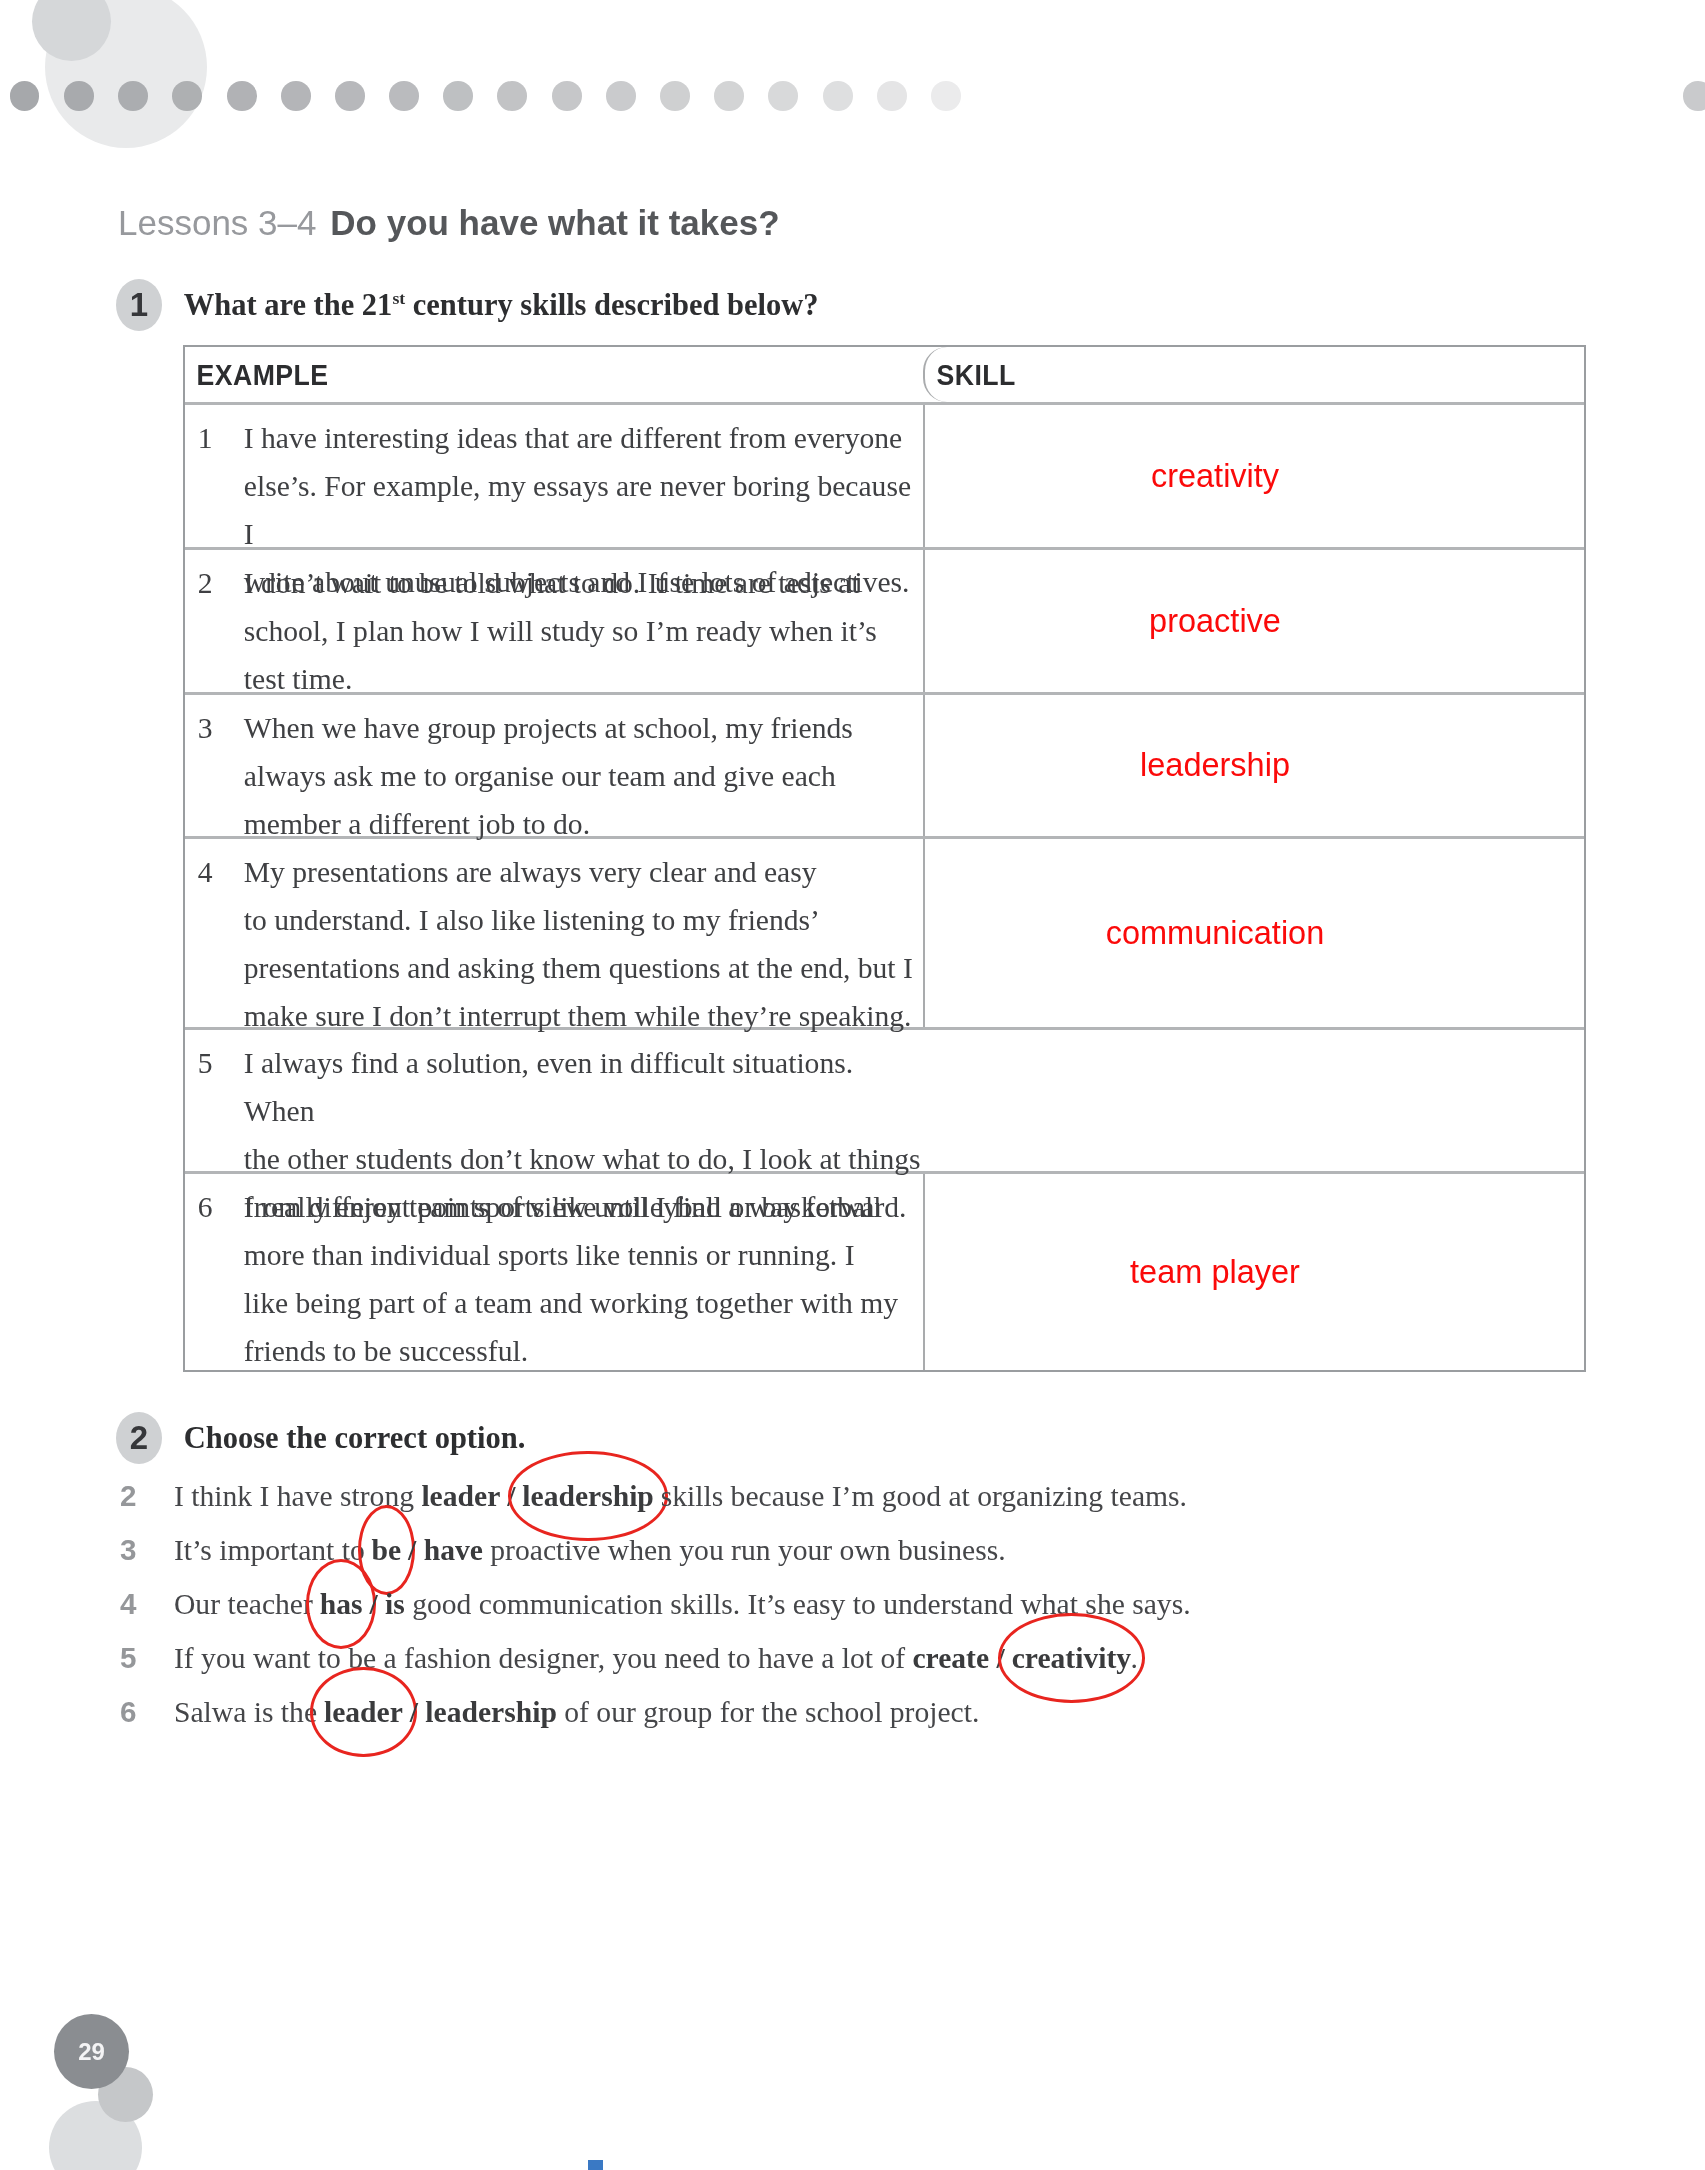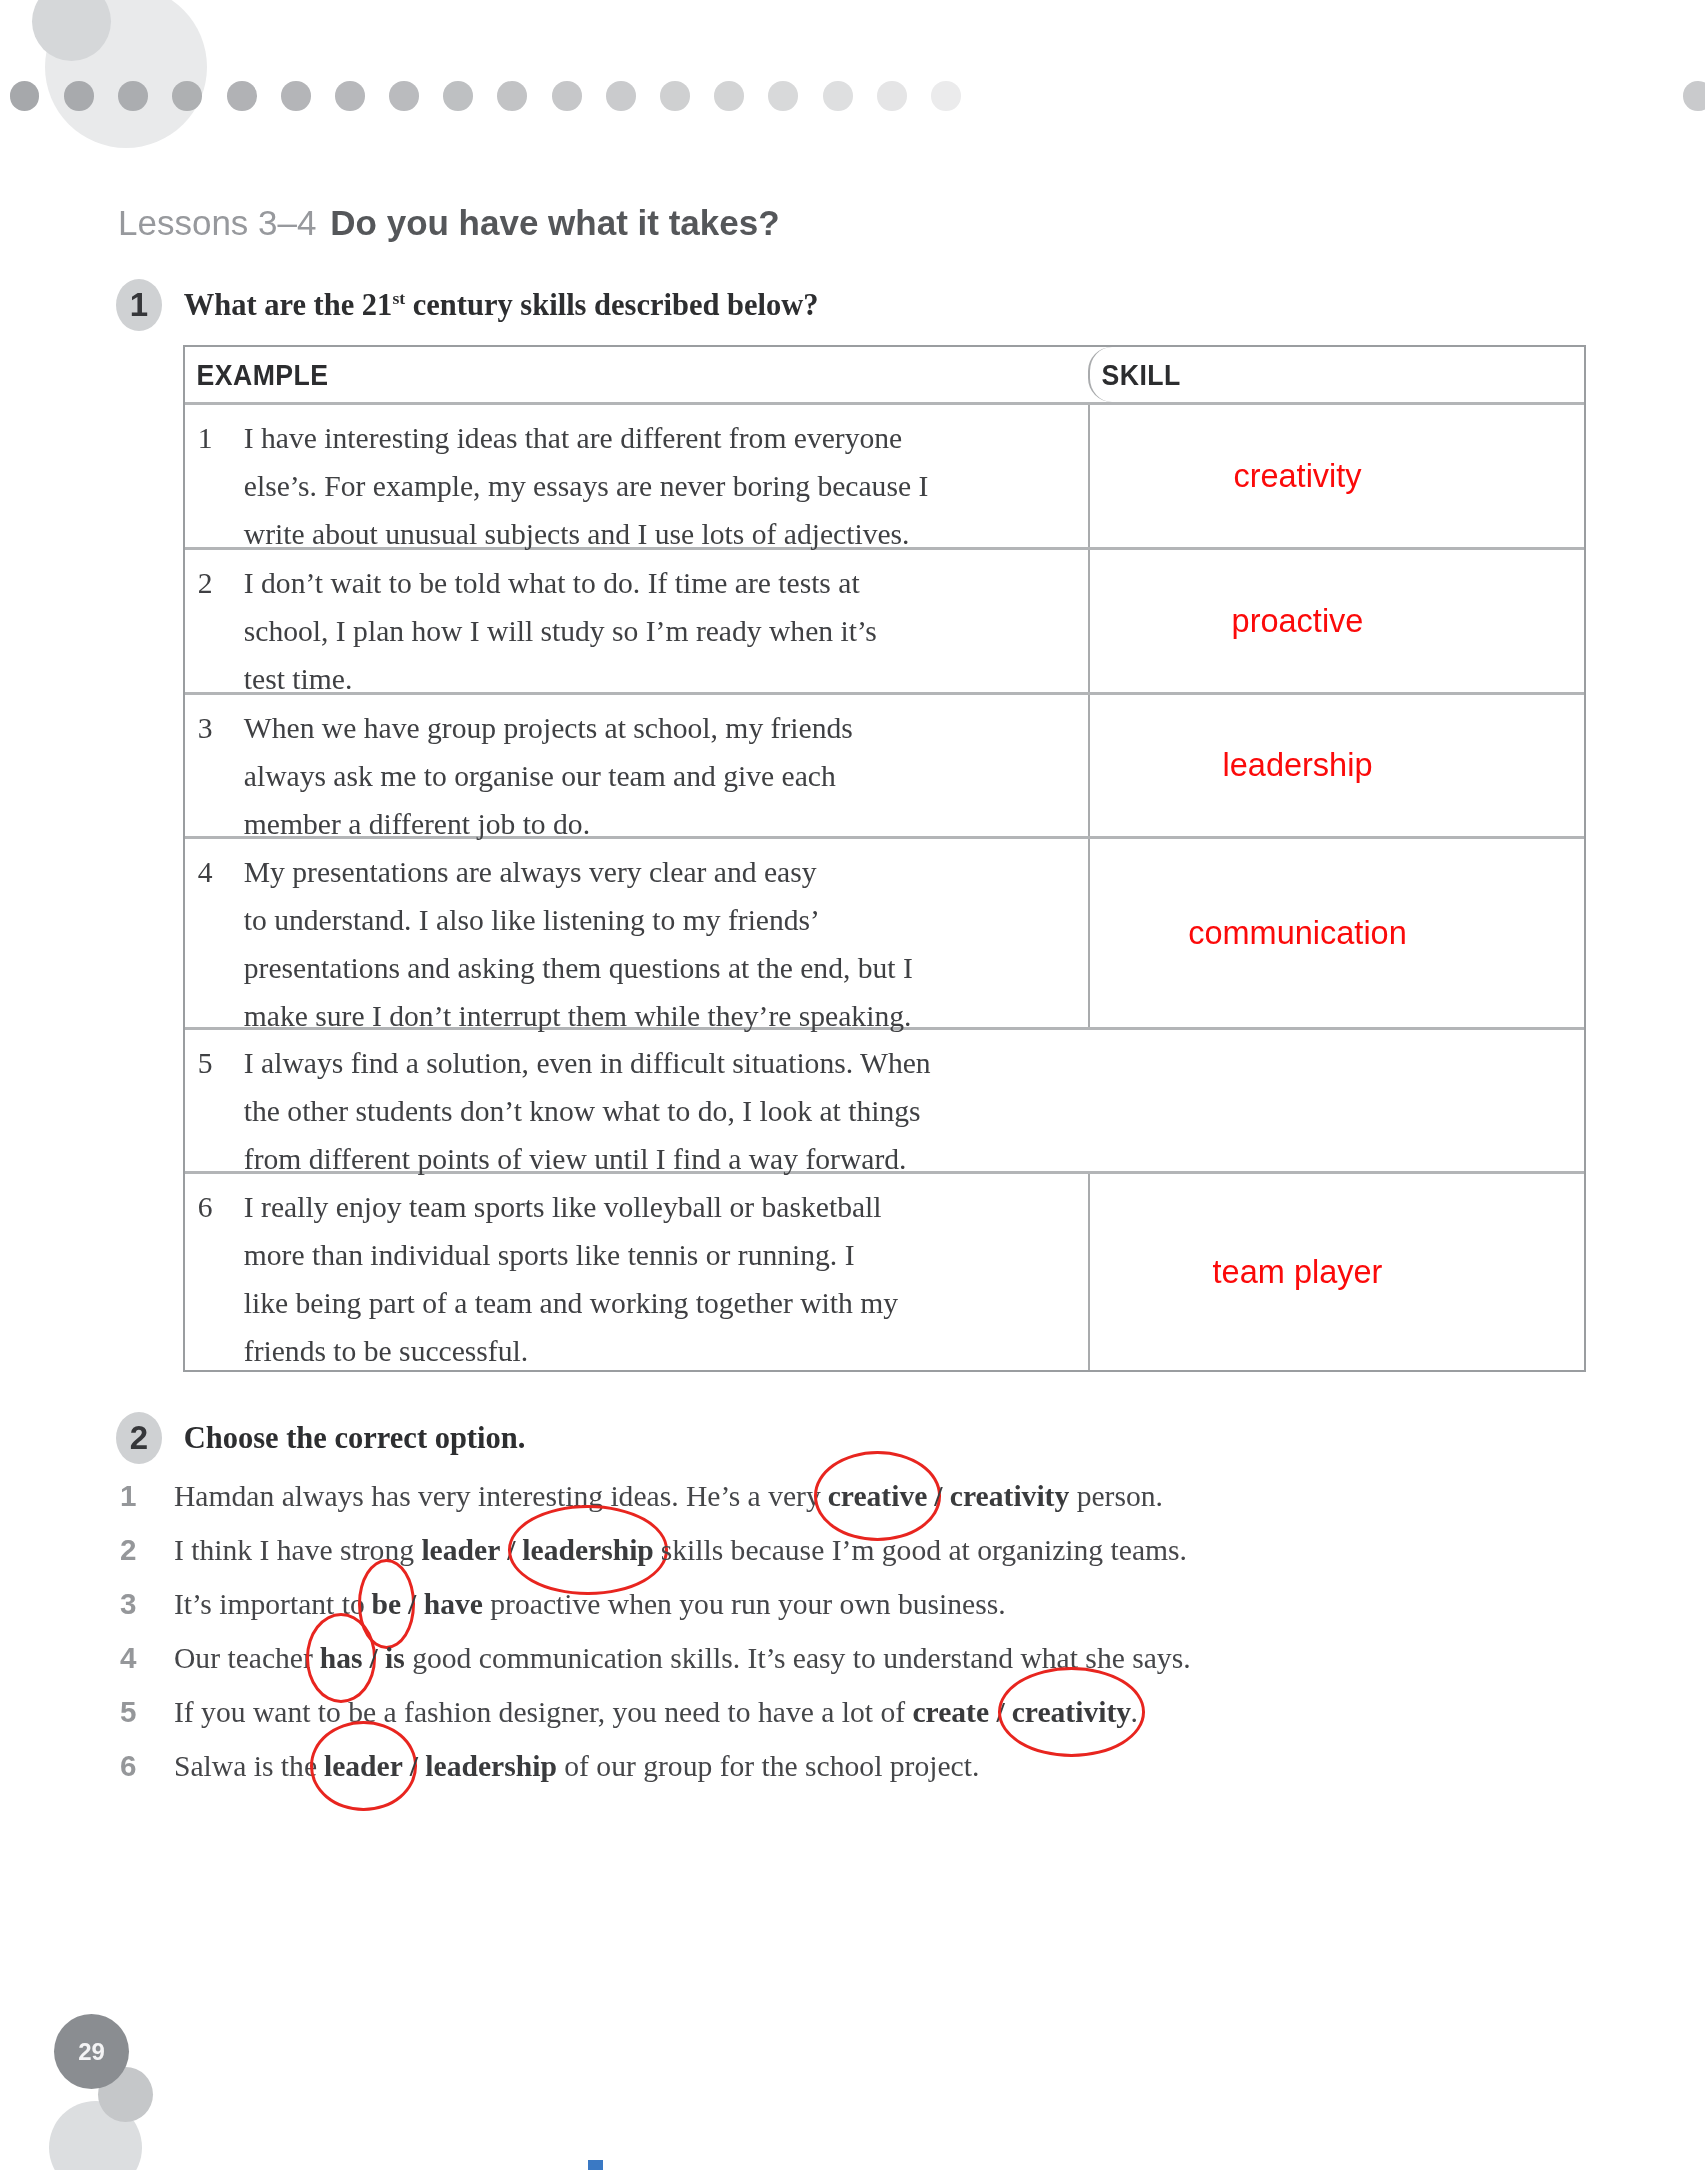--- a/index.html
+++ b/index.html
@@ -31,21 +31,21 @@
     font-family:"Liberation Sans", sans-serif; font-weight:700; font-size:33px; color:#36373a;
   }
   .ex-title { font-size:30.5px; font-weight:700; color:#2d2e30; white-space:nowrap; }
   .ex-title sup { font-size:17.7px; vertical-align:super; line-height:0; }
 
   
   .skills-table { left:183px; top:345px; width:1403px; border:2px solid #9a9da0; background:#fff; }
   .trow { display:flex; border-top:3px solid #b3b5b7; }
   .trow.thead { border-top:none; height:55px; }
   .rh1{height:145px;} .rh2{height:145px;} .rh3{height:144px;} .rh4{height:191px;} .rh5{height:144px;} .rh6{height:199px;}
-  .cell-example { width:903px; flex:none; }
+  .cell-example { width:738px; flex:none; }
   .cell-skill   { flex:1; border-left:2px solid #a9abad; display:flex; align-items:center; justify-content:center; padding-right:79px; }
   .thead .cell-example, .thead .cell-skill { display:flex; align-items:center; }
   .th-label {
     font-family:"Liberation Sans", sans-serif; font-weight:700; font-size:29.6px; color:#2c2d2f;
     padding-left:12.8px; transform:scaleX(.9); transform-origin:left center; letter-spacing:0.5px; white-space:nowrap;
   }
   .example-body { display:flex; padding:8.9px 0 0 12.8px; font-size:29.6px; line-height:48px; color:#3f4043; }
   .row-num { width:46px; flex:none; }
   .example-text { white-space:pre-wrap; width:835px; }
   .skill-answer { font-family:"Liberation Sans", sans-serif; font-size:32.5px; color:#fb0a0a; white-space:nowrap; }
@@ -202,21 +202,20 @@
       </div>
   </div>
 </div>
 
 <div class="abs ex-head" id="ex2-head">
   <span class="badge">2</span>
   <span class="ex-title">Choose the correct option.</span>
 </div>
 
 <div class="abs q-list">
-  <div class="q-item" id="q1"><span class="q-num">1</span><span>Hamdan always has very interesting ideas. He’s a very </span><span class="opt circled">creative</span><span class="opt"> / </span><span class="opt">creativity</span><span> person.</span></div>
   <div class="q-item" id="q2"><span class="q-num">2</span><span>I think I have strong </span><span class="opt">leader</span><span class="opt"> / </span><span class="opt circled">leadership</span><span> skills because I’m good at organizing teams.</span></div>
   <div class="q-item" id="q3"><span class="q-num">3</span><span>It’s important to </span><span class="opt circled">be</span><span class="opt"> / </span><span class="opt">have</span><span> proactive when you run your own business.</span></div>
   <div class="q-item" id="q4"><span class="q-num">4</span><span>Our teacher </span><span class="opt circled">has</span><span class="opt"> / </span><span class="opt">is</span><span> good communication skills. It’s easy to understand what she says.</span></div>
   <div class="q-item" id="q5"><span class="q-num">5</span><span>If you want to be a fashion designer, you need to have a lot of </span><span class="opt">create</span><span class="opt"> / </span><span class="opt circled">creativity</span><span>.</span></div>
   <div class="q-item" id="q6"><span class="q-num">6</span><span>Salwa is the </span><span class="opt circled">leader</span><span class="opt"> / </span><span class="opt">leadership</span><span> of our group for the school project.</span></div>
 </div>
 
 <div class="abs foot-circle-light"></div>
 <div class="abs foot-circle-mid"></div>
 <div class="abs page-badge">

